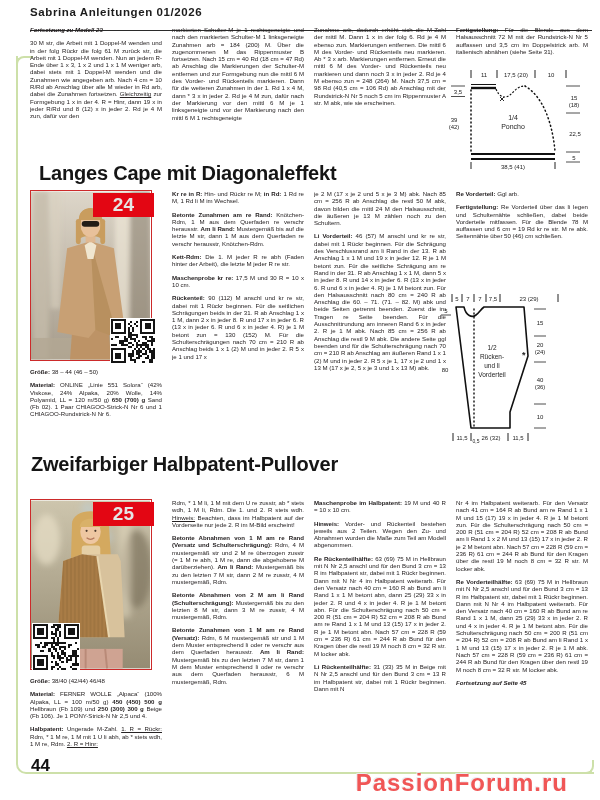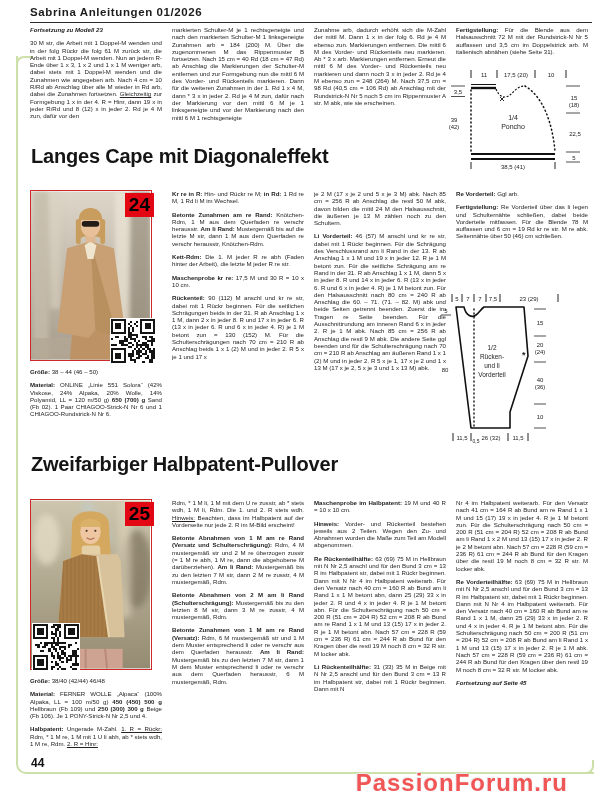--- a/index.html
+++ b/index.html
@@ -1,51 +1,51 @@
 <!DOCTYPE html>
 <html><head>
 <meta charset="utf-8">
 <style>
   html,body{margin:0;padding:0;}
   body{width:600px;height:800px;position:relative;background:#fff;overflow:hidden;
        font-family:"Liberation Sans",sans-serif;color:#262223;}
   
   .mag-header{position:absolute;left:30px;top:6px;width:562px;font-size:11.5px;font-weight:700;
-              letter-spacing:.6px;color:#1c1c1c;border-bottom:1.5px solid #2b2b2b;padding-bottom:4px;}
+              letter-spacing:.6px;color:#1c1c1c;border-bottom:1.5px solid #2b2b2b;padding-bottom:12px;}
   
   .frame{position:absolute;left:16px;top:56px;width:576px;height:716px;
          border-left:2px solid #cde0a9;border-bottom:2px solid #cde0a9;
          border-bottom-left-radius:10px;pointer-events:none;}
   .frame-stub-tl{position:absolute;left:16px;top:56px;width:15px;height:12px;
          border-top:2px solid #cde0a9;border-left:2px solid #cde0a9;border-top-left-radius:8px;}
   .frame-stub-br{position:absolute;left:578px;top:760px;width:14px;height:12px;
          border-bottom:2px solid #cde0a9;border-right:2px solid #cde0a9;border-bottom-right-radius:8px;}
   
   .grid4{position:absolute;display:grid;grid-template-columns:repeat(4,1fr);column-gap:10px;}
   .col{overflow:hidden;}
   .para{margin:0 0 6px 0;font-size:6.1px;line-height:7.3px;text-align:justify;}
   .r-b{font-weight:700;}
   .r-u{text-decoration:underline;}
   .r-bi{font-weight:700;font-style:italic;}
   .section-title{position:absolute;left:31px;font-size:20px;font-weight:800;color:#151515;
                  letter-spacing:-.2px;white-space:nowrap;}
   
   .photo{position:relative;width:122px;border:1.5px solid #cc2a2a;box-sizing:border-box;}
   .photo svg{display:block;}
-  .badge{position:absolute;top:2px;right:-3px;background:#e30613;color:#000000;font-weight:800;
-         font-size:19px;line-height:24px;padding:0 4px;min-width:20px;text-align:center;}
+  .badge{position:absolute;top:2px;right:-3px;background:#e30613;color:#e5e5e5;font-weight:800;
+         font-size:19px;line-height:24px;padding:0 20px;min-width:20px;text-align:center;}
   .qr{position:absolute;background:#fff;padding:1px;}
   .qr-cape{right:-5px;bottom:-4px;width:44px;height:44px;}
   .qr-pullover{left:1px;bottom:-2px;width:46px;height:46px;}
   .info{margin-top:7px;}
   
   .schematic{position:absolute;}
   .schematic text{font-family:"Liberation Sans",sans-serif;fill:#1d1d1d;}
   
-  .page-number{position:absolute;left:31px;top:756px;font-size:12px;font-weight:800;color:#111;}
+  .page-number{position:absolute;left:31px;top:756px;font-size:17px;font-weight:800;color:#111;}
   .watermark{position:absolute;right:32px;top:769px;font-size:24px;font-weight:800;letter-spacing:1px;
              color:#ef4444;text-shadow:0 0 1px #fff,1px 1px 0 #ffffff,-1px -1px 0 #e8eaee;opacity:.9;}
 </style>
 </head>
 <body>
 
 <div class="mag-header">
   <span>Sabrina Anleitungen 01/2026</span>
 </div>
 
@@ -102,21 +102,21 @@
   <line x1="128" y1="84" x2="142" y2="84" stroke="#222" stroke-width="0.8"></line>
   <text x="136" y="91.5" font-size="6" text-anchor="middle">5</text>
   <line x1="128" y1="94" x2="142" y2="94" stroke="#222" stroke-width="0.8"></line>
   <line x1="33" y1="94" x2="33" y2="101" stroke="#222" stroke-width="1"></line>
   <line x1="117" y1="94" x2="117" y2="101" stroke="#222" stroke-width="1"></line>
   <text x="75" y="101" font-size="6" text-anchor="middle">38,5 (41)</text>
   <text x="75" y="52" font-size="7" text-anchor="middle">1/4</text>
   <text x="75" y="61" font-size="7" text-anchor="middle">Poncho</text>
 </svg>
 
-<div class="section-title" style="top:145px;">Langes Cape mit Diagonaleffekt</div>
+<div class="section-title" style="top:162px;margin-left:8px;">Langes Cape mit Diagonaleffekt</div>
 
 <div class="grid4" style="left:30px;top:190px;width:558px;height:266px;">
   <div class="col">
     <div class="photo">
       <svg viewBox="0 0 122 172" width="119" height="169">
         <defs>
           <linearGradient id="bg24" x1="0" y1="0" x2="0" y2="1">
             <stop offset="0" stop-color="#ddd6c9"></stop>
               <stop offset="1" stop-color="#a69c8c"></stop>
           </linearGradient>

